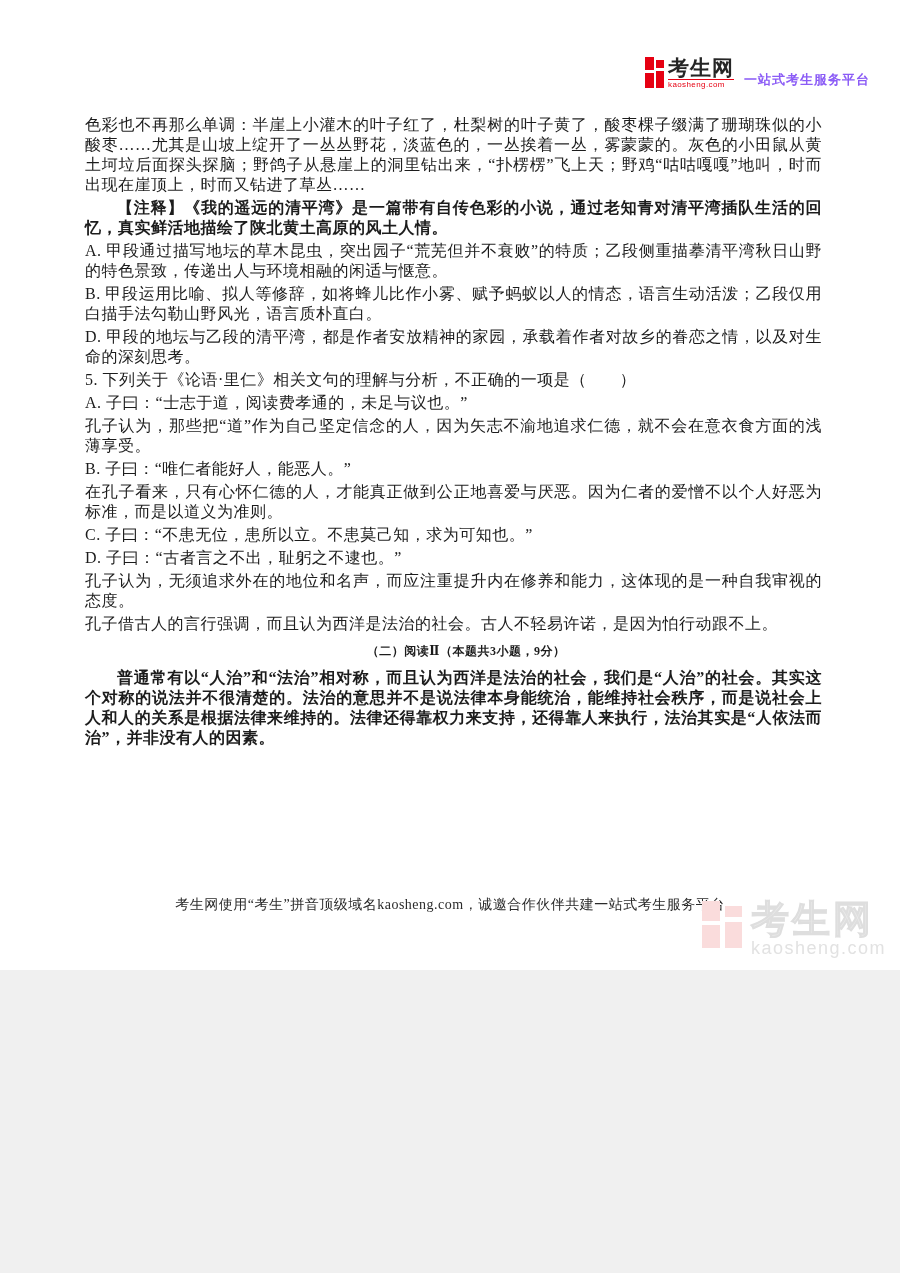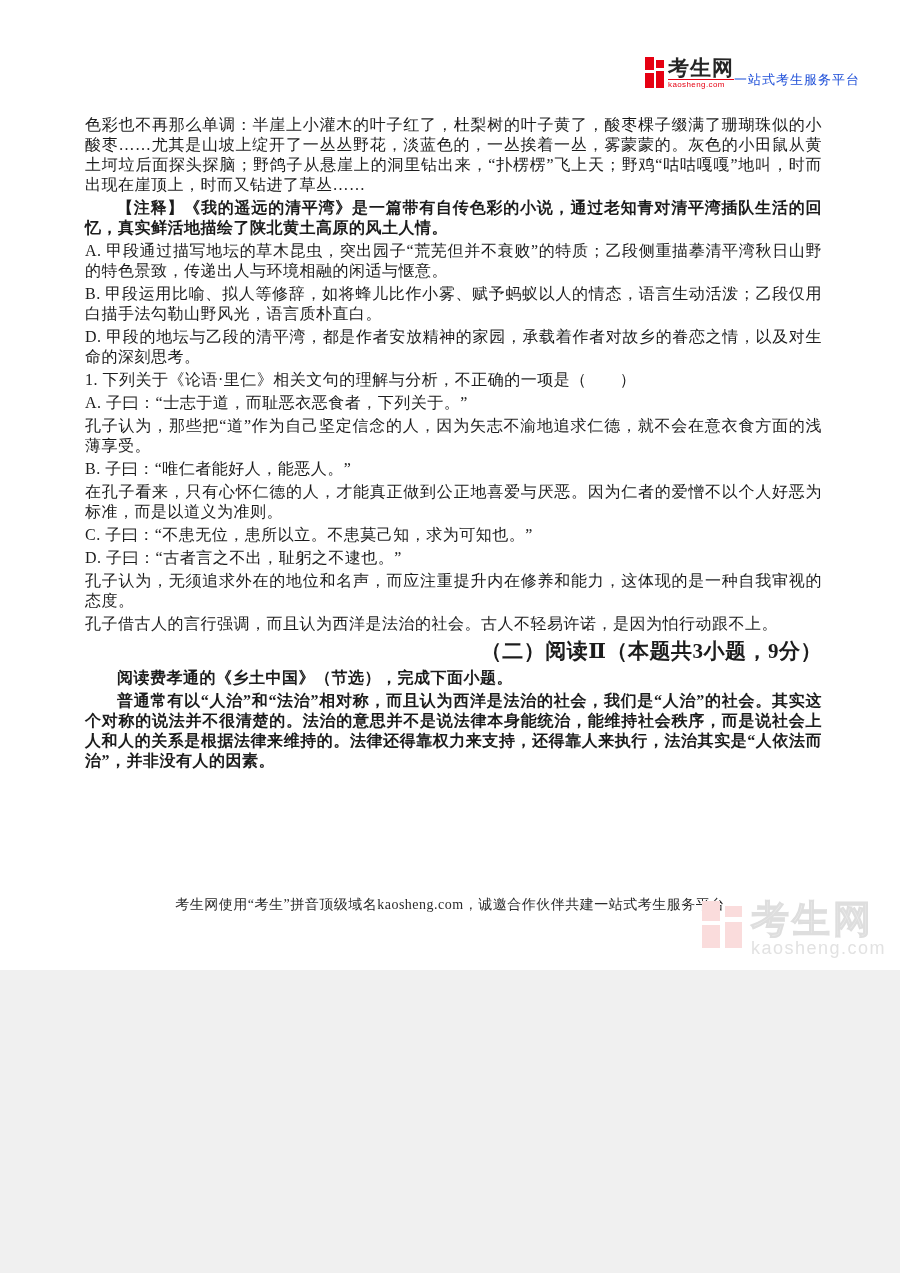--- a/index.html
+++ b/index.html
@@ -33,46 +33,46 @@
   .brand-name {
     font-size: 21px; font-weight: bold; color: #252525;
     line-height: 21px; letter-spacing: 1px;
   }
   .brand-domain {
     font-size: 8px; color: #e60012; letter-spacing: 0.4px;
     border-top: 1px solid #e60012; margin-top: 1px; padding-top: 1px;
     line-height: 8px;
   }
   .brand-tagline {
-    margin-top: 14px;
+    margin-left: 10px; margin-top: 14px;
     font-family: "Liberation Sans", "DejaVu Sans", sans-serif;
-    font-size: 13px; font-weight: normal; color: #1d4ed8; letter-spacing: 1px;
+    font-size: 13px; font-weight: bold; color: #8b5cf6; letter-spacing: 1px;
     white-space: nowrap;
   }
 
   
   .content {
     position: absolute;
     top: 112px;
     left: 85px;
     width: 737px;
     font-size: 16px;
     color: #1c1c1c;
     text-align: justify;
     line-height: 20px;
     letter-spacing: 0.5px;
   }
   .content p { margin: 3px 0; }
   .content p.indent { text-indent: 2em; font-weight: bold; }
   .content p.heading {
     font-weight: bold;
-    font-size: 21px;
+    font-size: 12px;
     padding-left: 2.1em;
     margin: 7px 0;
-    text-align: right;
+    text-align: center;
   }
 
   
   .footer-line {
     position: absolute;
     bottom: 56px;
     left: 0;
     width: 100%;
     text-align: center;
     font-size: 14px;
@@ -119,31 +119,30 @@
     </div>
     <div class="brand-tagline">一站式考生服务平台</div>
   </div>
 
   <div class="content">
     <p>色彩也不再那么单调：半崖上小灌木的叶子红了，杜梨树的叶子黄了，酸枣棵子缀满了珊瑚珠似的小酸枣……尤其是山坡上绽开了一丛丛野花，淡蓝色的，一丛挨着一丛，雾蒙蒙的。灰色的小田鼠从黄土坷垃后面探头探脑；野鸽子从悬崖上的洞里钻出来，“扑楞楞”飞上天；野鸡“咕咕嘎嘎”地叫，时而出现在崖顶上，时而又钻进了草丛……</p>
     <p class="indent">【注释】《我的遥远的清平湾》是一篇带有自传色彩的小说，通过老知青对清平湾插队生活的回忆，真实鲜活地描绘了陕北黄土高原的风土人情。</p>
     <p>A. 甲段通过描写地坛的草木昆虫，突出园子“荒芜但并不衰败”的特质；乙段侧重描摹清平湾秋日山野的特色景致，传递出人与环境相融的闲适与惬意。</p>
     <p>B. 甲段运用比喻、拟人等修辞，如将蜂儿比作小雾、赋予蚂蚁以人的情态，语言生动活泼；乙段仅用白描手法勾勒山野风光，语言质朴直白。</p>
     <p>D. 甲段的地坛与乙段的清平湾，都是作者安放精神的家园，承载着作者对故乡的眷恋之情，以及对生命的深刻思考。</p>
-    <p>1. 下列关于《论语·里仁》相关文句的理解与分析，不正确的一项是（　　）</p>
-    <p>A. 子曰：“士志于道，而耻恶衣恶食者，下列关于。”</p>
+    <p>5. 下列关于《论语·里仁》相关文句的理解与分析，不正确的一项是（　　）</p>
+    <p>A. 子曰：“士志于道，阅读费孝通的，未足与议也。”</p>
     <p>孔子认为，那些把“道”作为自己坚定信念的人，因为矢志不渝地追求仁德，就不会在意衣食方面的浅薄享受。</p>
     <p>B. 子曰：“唯仁者能好人，能恶人。”</p>
     <p>在孔子看来，只有心怀仁德的人，才能真正做到公正地喜爱与厌恶。因为仁者的爱憎不以个人好恶为标准，而是以道义为准则。</p>
     <p>C. 子曰：“不患无位，患所以立。不患莫己知，求为可知也。”</p>
     <p>D. 子曰：“古者言之不出，耻躬之不逮也。”</p>
     <p>孔子认为，无须追求外在的地位和名声，而应注重提升内在修养和能力，这体现的是一种自我审视的态度。</p>
     <p>孔子借古人的言行强调，而且认为西洋是法治的社会。古人不轻易许诺，是因为怕行动跟不上。</p>
     <p class="heading">（二）阅读Ⅱ（本题共3小题，9分）</p>
-    <p class="indent">阅读费孝通的《乡土中国》（节选），完成下面小题。</p>
     <p class="indent">普通常有以“人治”和“法治”相对称，而且认为西洋是法治的社会，我们是“人治”的社会。其实这个对称的说法并不很清楚的。法治的意思并不是说法律本身能统治，能维持社会秩序，而是说社会上人和人的关系是根据法律来维持的。法律还得靠权力来支持，还得靠人来执行，法治其实是“人依法而治”，并非没有人的因素。</p>
   </div>
 
   <div class="footer-line">考生网使用“考生”拼音顶级域名kaosheng.com，诚邀合作伙伴共建一站式考生服务平台</div>
 
   <div class="watermark">
     <div class="ks-icon">
       <div class="blk tl"></div>
         <div class="blk tr"></div>
       <div class="blk bl"></div>

